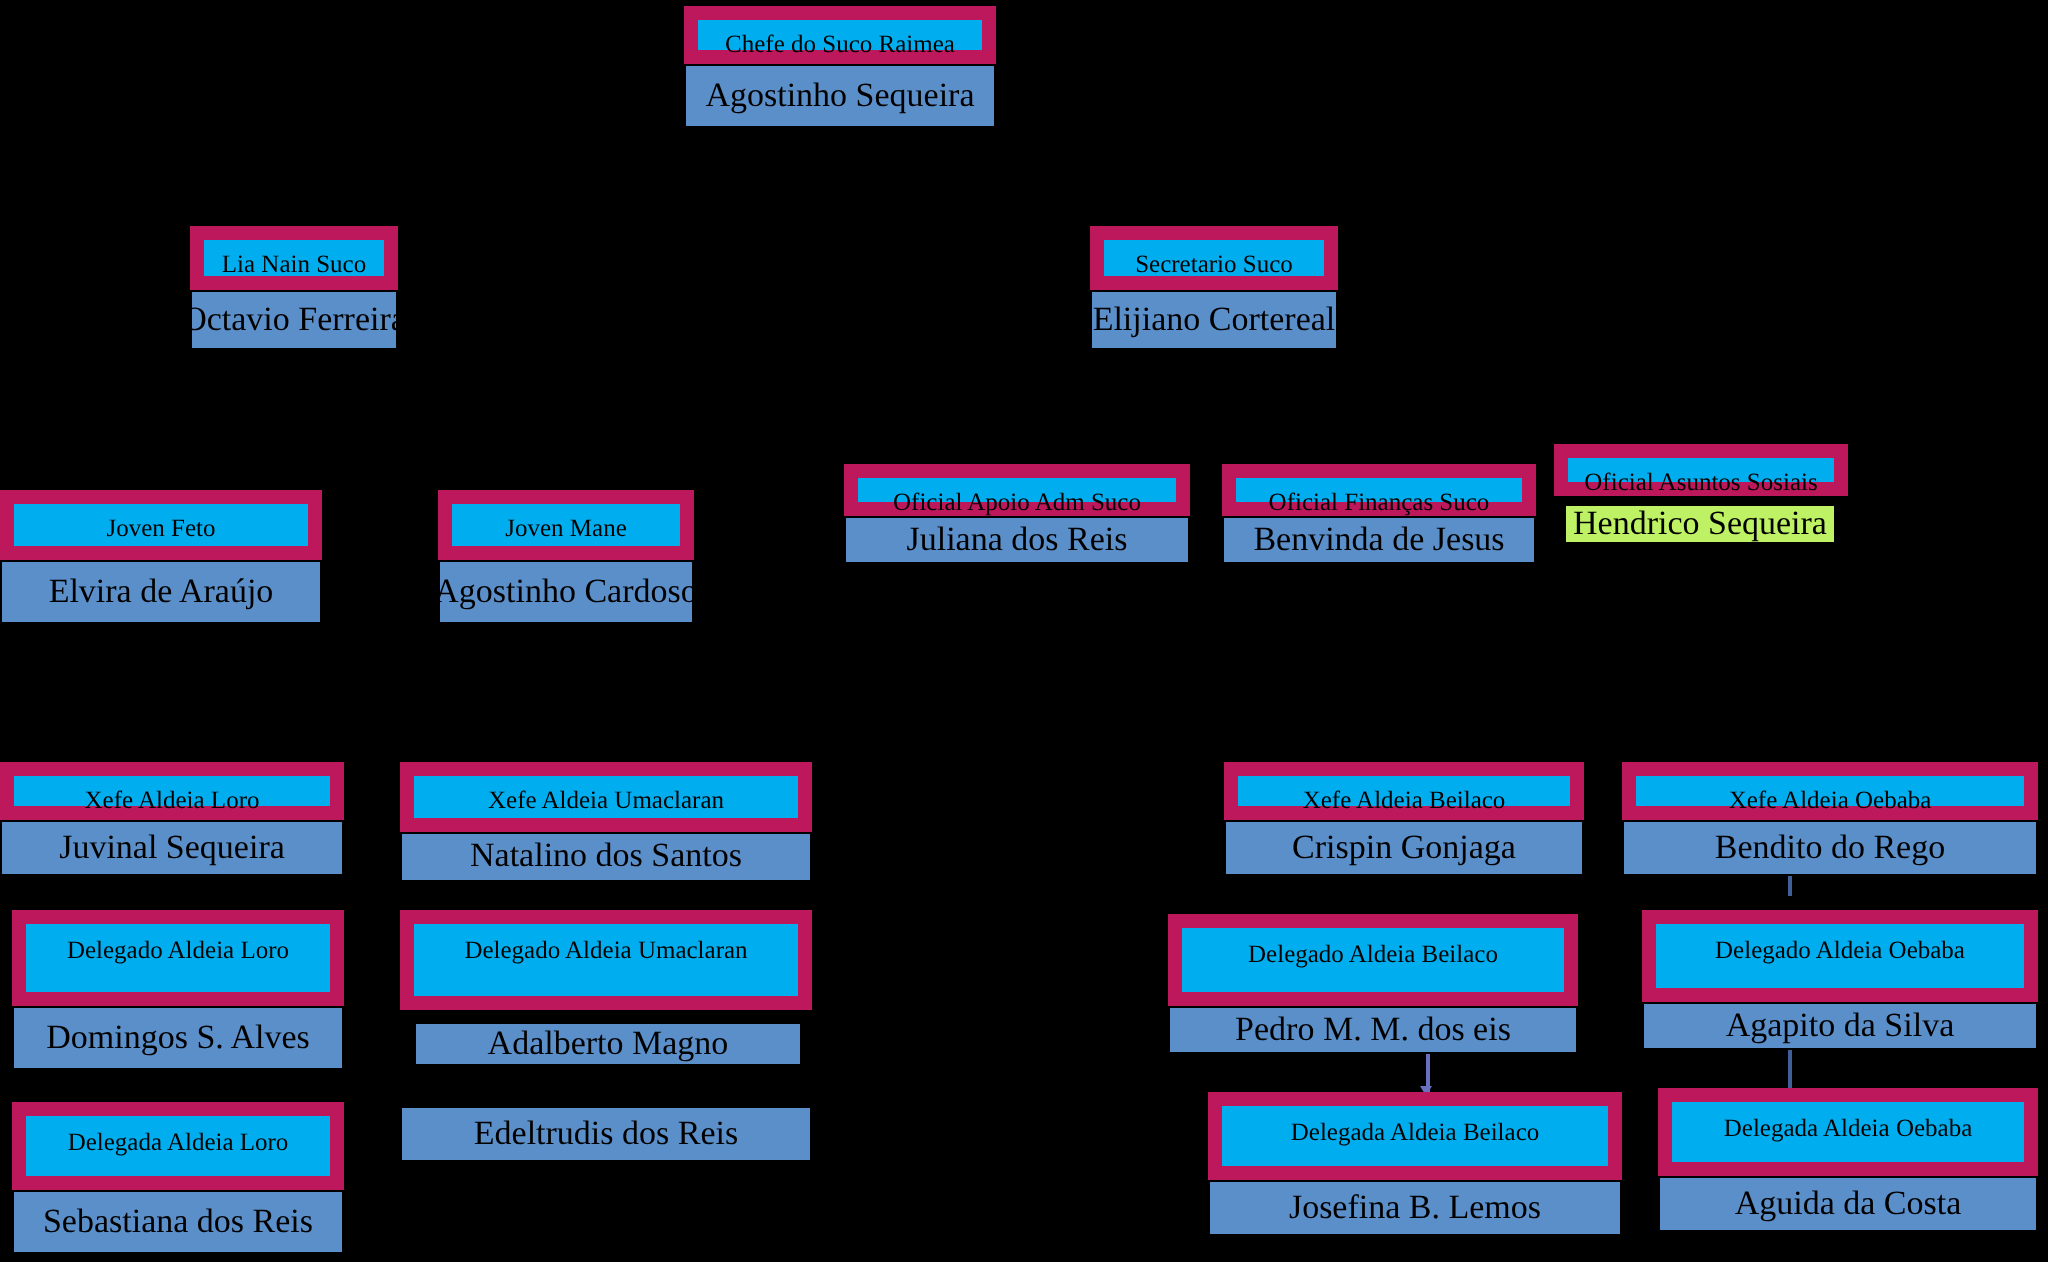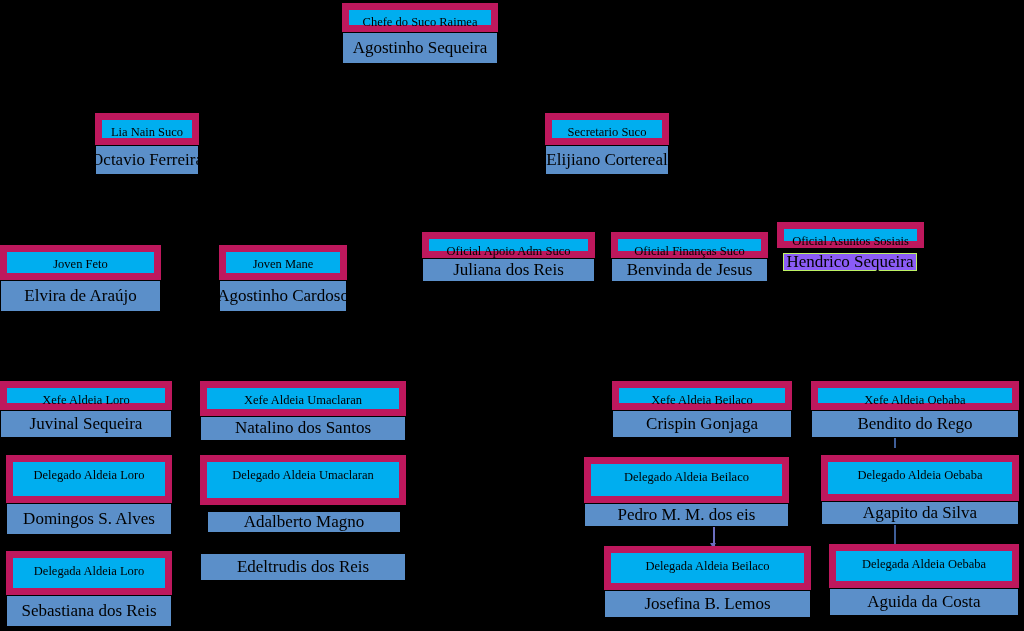--- a/index.html
+++ b/index.html
@@ -54,21 +54,21 @@
     font-weight: normal;
     font-size: 17px;
     line-height: 1.1;
     text-align: center;
     display: flex;
     align-items: center;
     justify-content: center;
     white-space: nowrap;
   }
   .node .name.light {
-    background: #8b5cf6;
+    background: #bef264;
     border: 1px solid #bef264;
   }
   .node .name.inset {
     background: #5B8FC9;
   }
 
   
   .conn {
     position: absolute;
     background: #000000;

